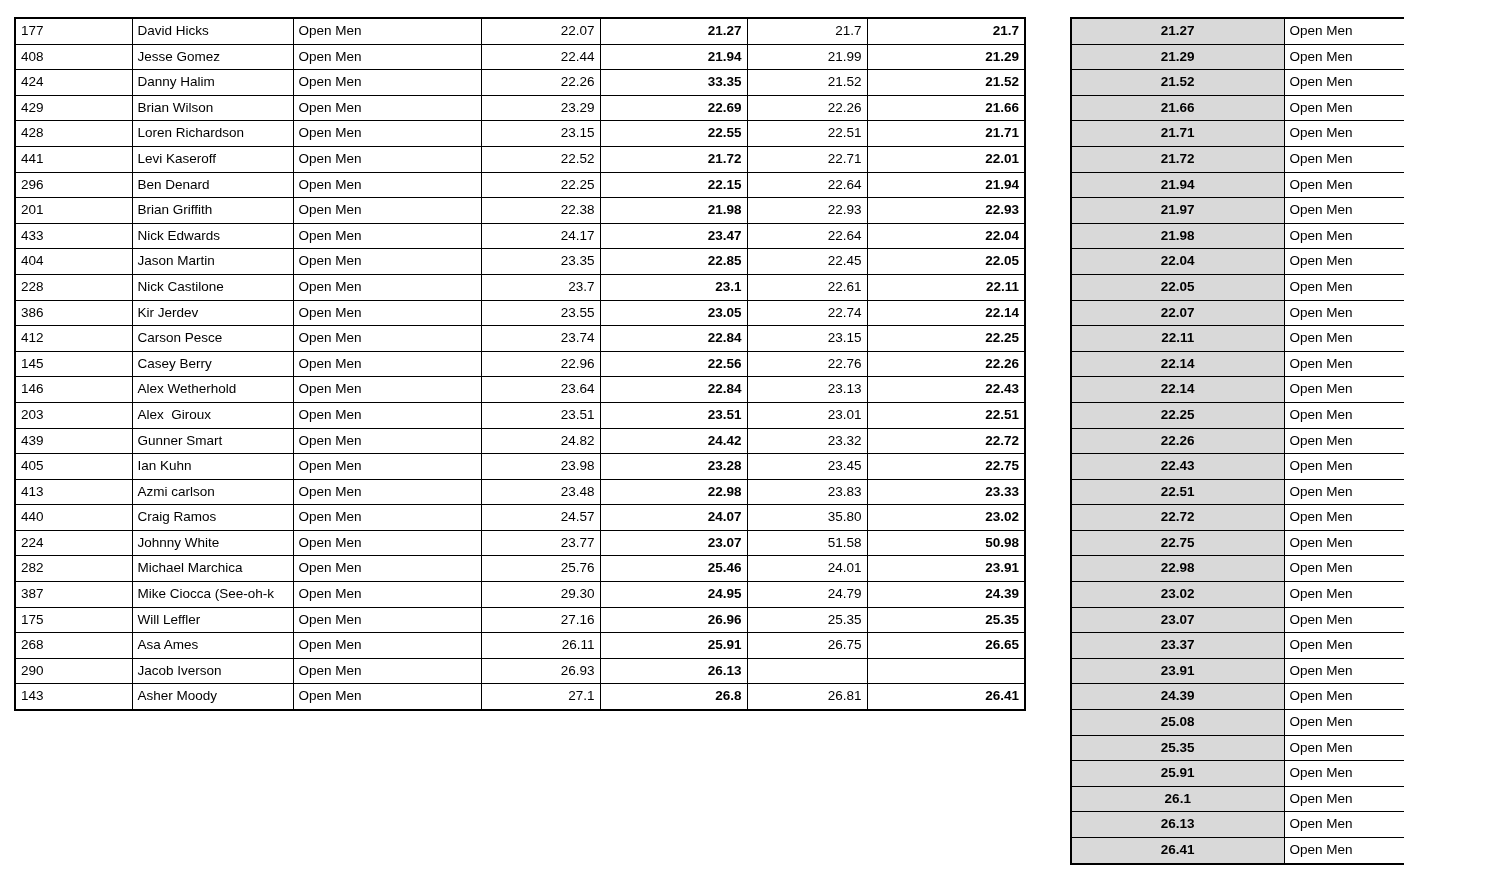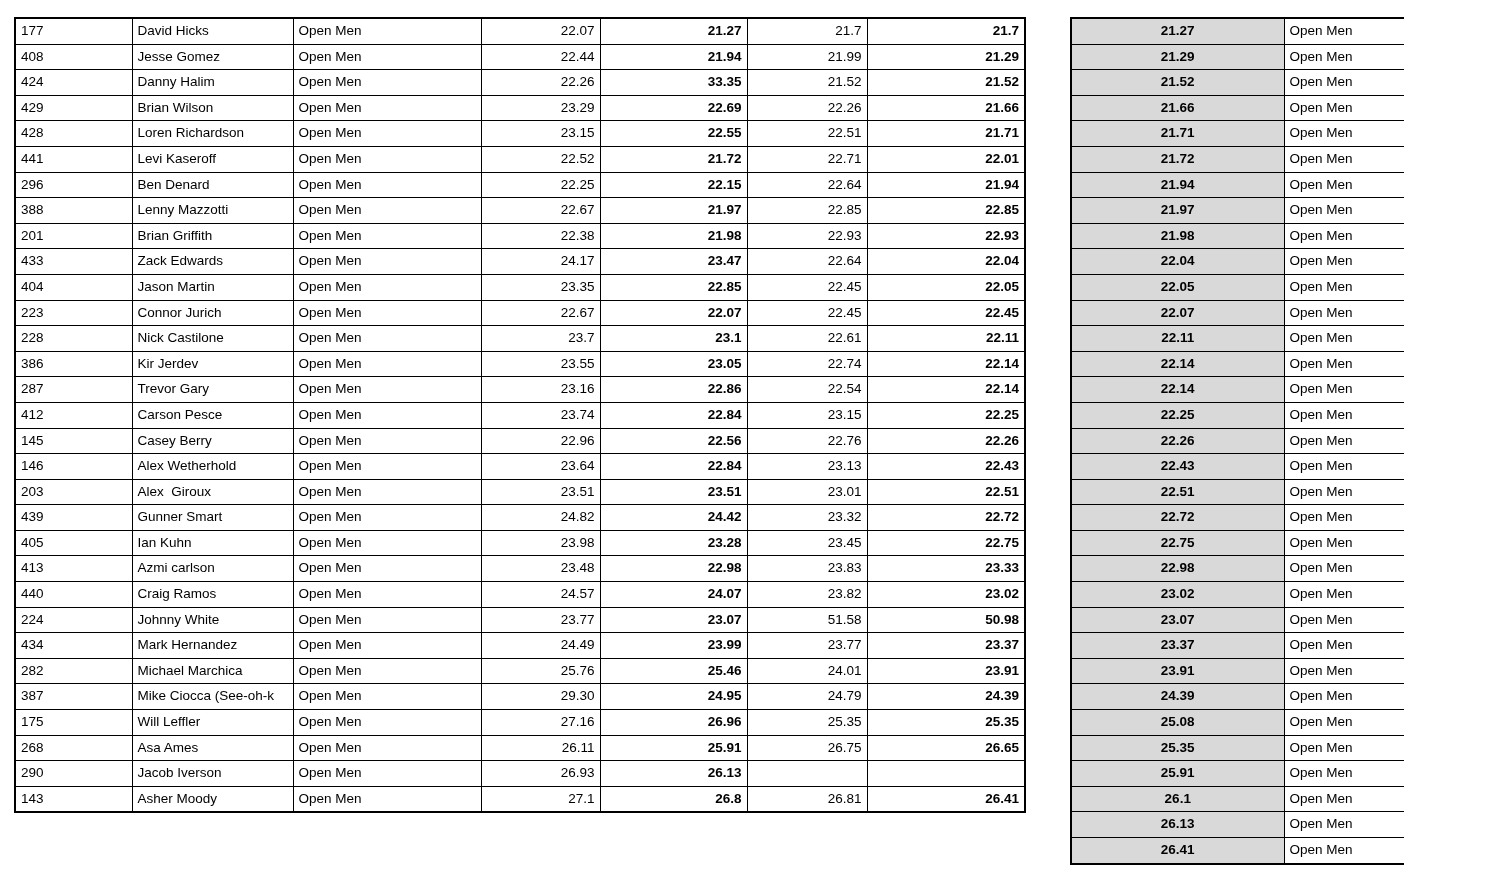--- a/index.html
+++ b/index.html
@@ -112,92 +112,65 @@
         <tr>
           <td class="">296</td>
           <td class="">Ben Denard</td>
           <td class="">Open Men</td>
           <td class="num">22.25</td>
           <td class="num bold">22.15</td>
           <td class="num">22.64</td>
           <td class="num bold">21.94</td>
         </tr>
         <tr>
-          <td class="">388</td>
-          <td class="">Lenny Mazzotti</td>
-          <td class="">Open Men</td>
-          <td class="num">22.67</td>
-          <td class="num bold">21.97</td>
-          <td class="num">22.85</td>
-          <td class="num bold">22.85</td>
-        </tr>
-        <tr>
           <td class="">201</td>
           <td class="">Brian Griffith</td>
           <td class="">Open Men</td>
           <td class="num">22.38</td>
           <td class="num bold">21.98</td>
           <td class="num">22.93</td>
           <td class="num bold">22.93</td>
         </tr>
         <tr>
           <td class="">433</td>
-          <td class="">Zack Edwards</td>
+          <td class="">Nick Edwards</td>
           <td class="">Open Men</td>
           <td class="num">24.17</td>
           <td class="num bold">23.47</td>
           <td class="num">22.64</td>
           <td class="num bold">22.04</td>
         </tr>
         <tr>
           <td class="">404</td>
           <td class="">Jason Martin</td>
           <td class="">Open Men</td>
           <td class="num">23.35</td>
           <td class="num bold">22.85</td>
           <td class="num">22.45</td>
           <td class="num bold">22.05</td>
         </tr>
         <tr>
-          <td class="">223</td>
-          <td class="">Connor Jurich</td>
-          <td class="">Open Men</td>
-          <td class="num">22.67</td>
-          <td class="num bold">22.07</td>
-          <td class="num">22.45</td>
-          <td class="num bold">22.45</td>
-        </tr>
-        <tr>
           <td class="">228</td>
           <td class="">Nick Castilone</td>
           <td class="">Open Men</td>
           <td class="num">23.7</td>
           <td class="num bold">23.1</td>
           <td class="num">22.61</td>
           <td class="num bold">22.11</td>
         </tr>
         <tr>
           <td class="">386</td>
           <td class="">Kir Jerdev</td>
           <td class="">Open Men</td>
           <td class="num">23.55</td>
           <td class="num bold">23.05</td>
           <td class="num">22.74</td>
           <td class="num bold">22.14</td>
         </tr>
         <tr>
-          <td class="">287</td>
-          <td class="">Trevor Gary</td>
-          <td class="">Open Men</td>
-          <td class="num">23.16</td>
-          <td class="num bold">22.86</td>
-          <td class="num">22.54</td>
-          <td class="num bold">22.14</td>
-        </tr>
-        <tr>
           <td class="">412</td>
           <td class="">Carson Pesce</td>
           <td class="">Open Men</td>
           <td class="num">23.74</td>
           <td class="num bold">22.84</td>
           <td class="num">23.15</td>
           <td class="num bold">22.25</td>
         </tr>
         <tr>
           <td class="">145</td>
@@ -252,40 +225,31 @@
           <td class="num bold">22.98</td>
           <td class="num">23.83</td>
           <td class="num bold">23.33</td>
         </tr>
         <tr>
           <td class="">440</td>
           <td class="">Craig Ramos</td>
           <td class="">Open Men</td>
           <td class="num">24.57</td>
           <td class="num bold">24.07</td>
-          <td class="num">23.82</td>
+          <td class="num">35.80</td>
           <td class="num bold">23.02</td>
         </tr>
         <tr>
           <td class="">224</td>
           <td class="">Johnny White</td>
           <td class="">Open Men</td>
           <td class="num">23.77</td>
           <td class="num bold">23.07</td>
           <td class="num">51.58</td>
           <td class="num bold">50.98</td>
-        </tr>
-        <tr>
-          <td class="">434</td>
-          <td class="">Mark Hernandez</td>
-          <td class="">Open Men</td>
-          <td class="num">24.49</td>
-          <td class="num bold">23.99</td>
-          <td class="num">23.77</td>
-          <td class="num bold">23.37</td>
         </tr>
         <tr>
           <td class="">282</td>
           <td class="">Michael Marchica</td>
           <td class="">Open Men</td>
           <td class="num">25.76</td>
           <td class="num bold">25.46</td>
           <td class="num">24.01</td>
           <td class="num bold">23.91</td>
         </tr>

